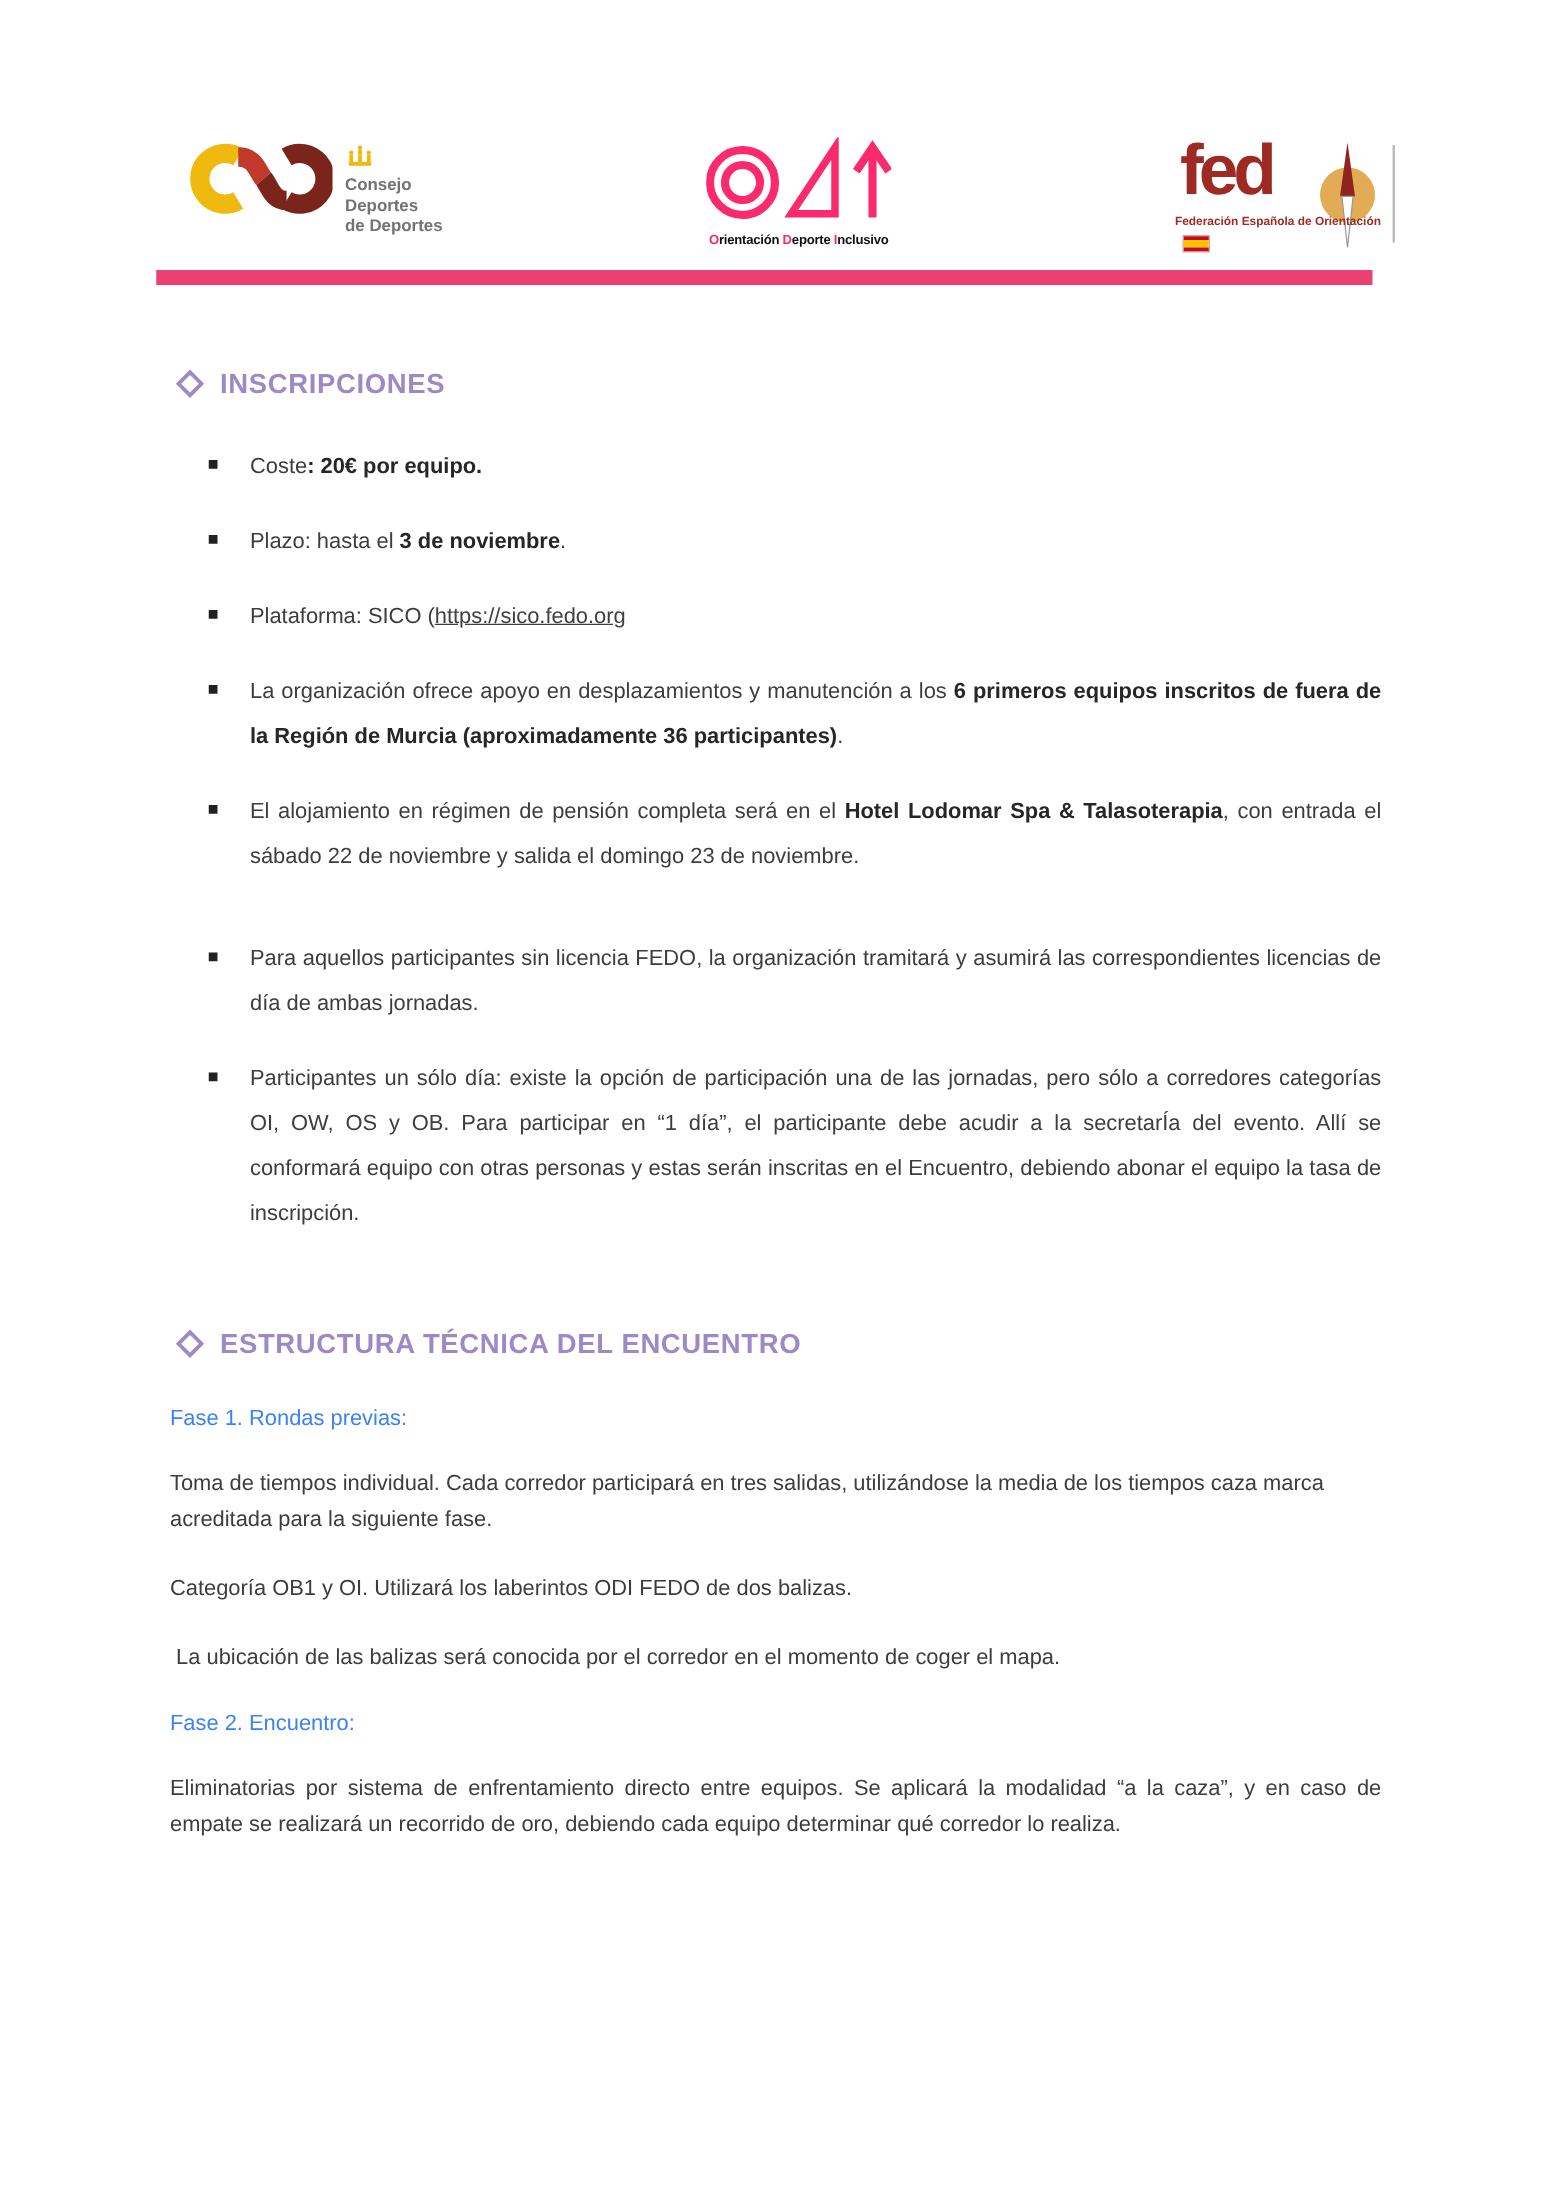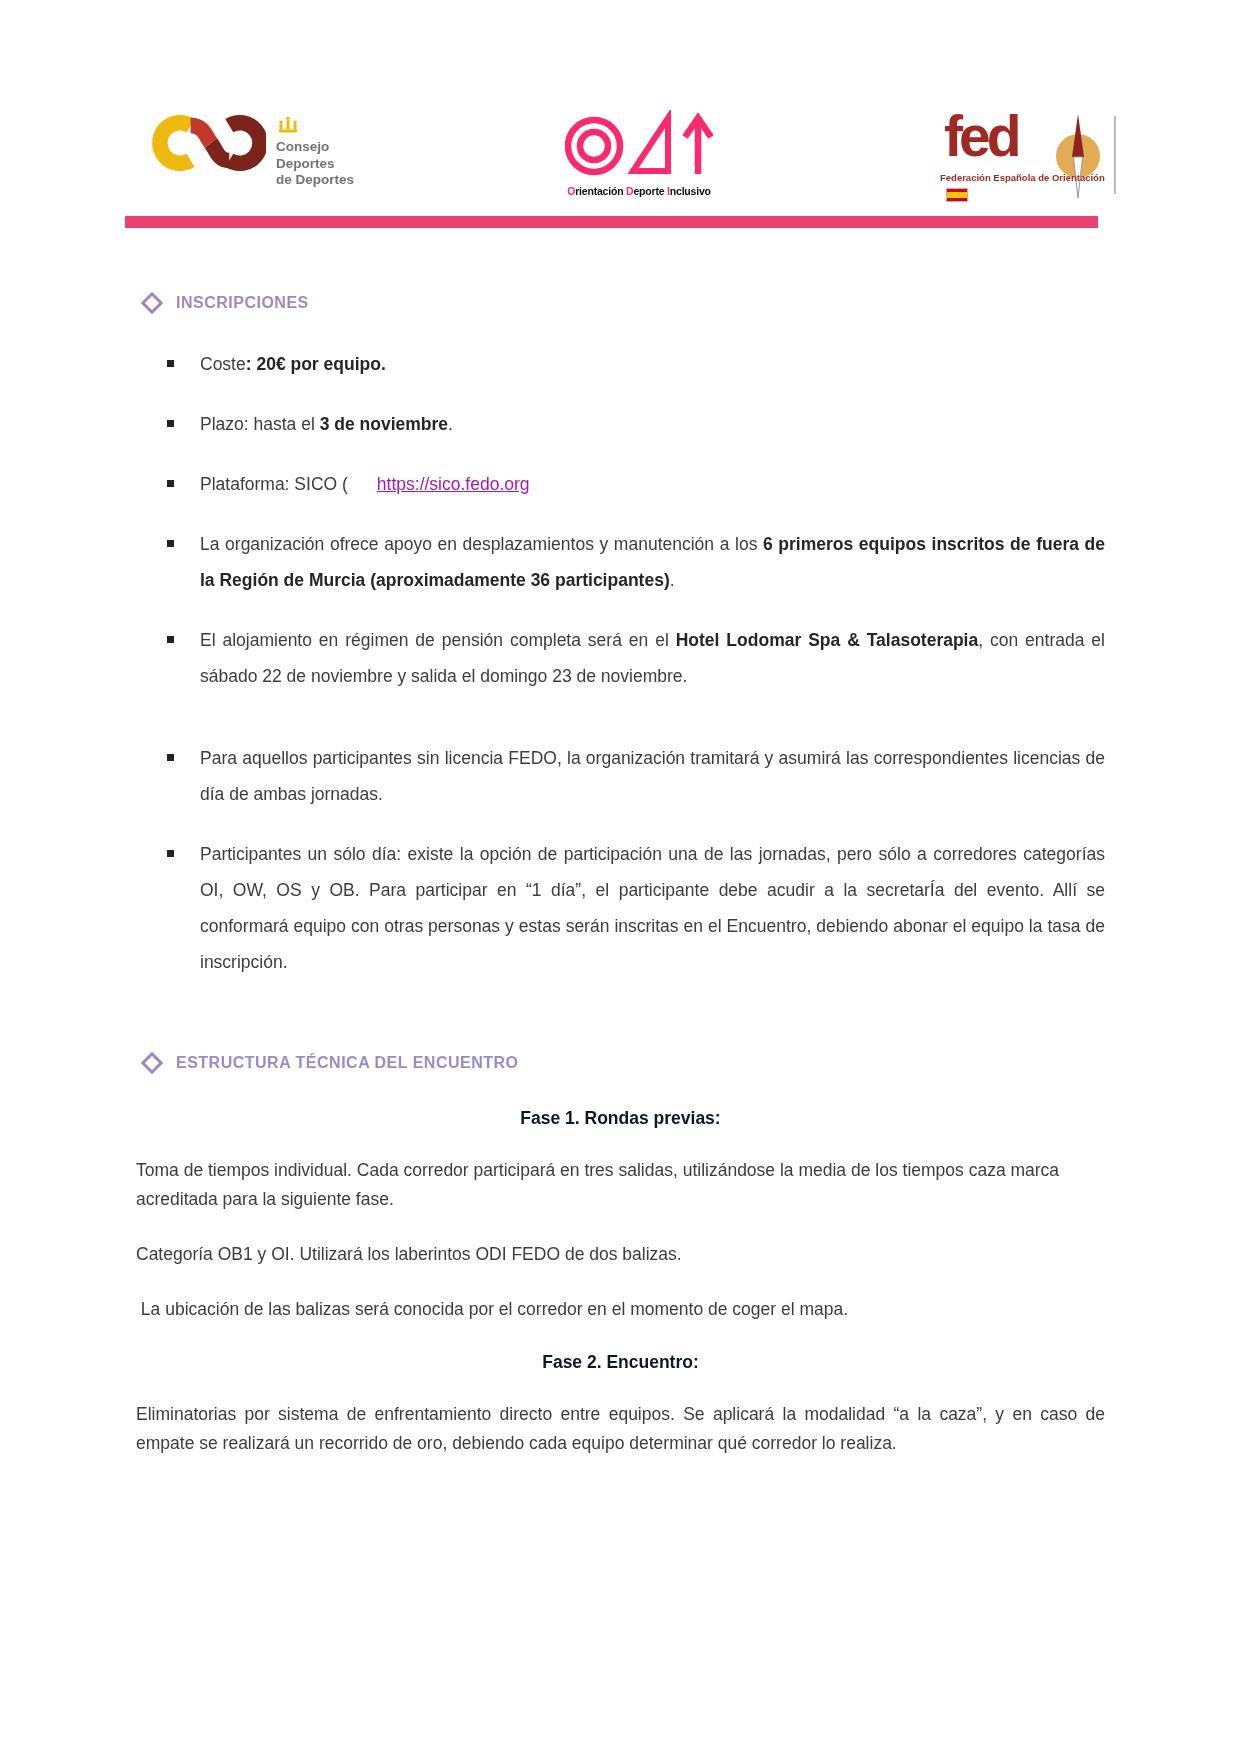--- a/index.html
+++ b/index.html
@@ -32,40 +32,40 @@
     font-size:9.5px;font-weight:700;color:#9e2b23;white-space:nowrap;
   }
   .spain-flag{position:absolute;left:2px;top:78px;width:20px;height:12px;border:0.5px solid #caa;}
   .spain-flag .r{height:3px;background:#c60b1e;}
   .spain-flag .y{height:6px;background:#ffc400;}
   .fedo-sep{position:absolute;left:170px;top:6px;width:1.5px;height:78px;background:#bdbdbd;}
   .rule{position:absolute;left:125px;top:216px;width:973px;height:12px;background:#ea4170;}
   
   .doc{position:absolute;left:136px;top:294px;width:969px;color:#3d3d3d;}
   .sec-title{
-    font-size:16px;font-weight:700;letter-spacing:0.5px;
+    font-size:22px;font-weight:700;letter-spacing:0.5px;
     color:#9e89c7;margin:0 0 34px 0;display:flex;align-items:center;
   }
   .diamond{
     width:10px;height:10px;border:3px solid #9e89c7;
     transform:rotate(45deg);display:inline-block;margin:0 16px 0 8px;flex:none;
   }
   ul.bullets{list-style:none;margin:0;padding:0;}
   ul.bullets li{
     position:relative;padding-left:64px;
     font-size:17.5px;line-height:36px;text-align:justify;
     margin:0 0 24px 0;
   }
   ul.bullets li.gap{margin-top:46px;}
   .sq{position:absolute;left:31px;top:14px;width:7px;height:7px;background:#222;}
   .b{font-weight:700;color:#262626;}
-  a.link, .link{color:#a21caf;text-decoration:underline;cursor:pointer;margin-left:29px;}
+  a.link, .link{color:#404040;text-decoration:underline;cursor:pointer;}
   .sec2{margin-top:74px;}
   .para{font-size:17.5px;line-height:29px;margin:0 0 20px 0;}
-  .phead{font-size:17.5px;font-weight:700;color:#0f172a;margin:0 0 26px 0;line-height:24px;text-align:center;}
+  .phead{font-size:17.5px;font-weight:400;color:#3b82f6;margin:0 0 26px 0;line-height:24px;}
   .j{text-align:justify;}
   .mb-big{margin-bottom:26px;}
 </style>
 </head>
 <body>
 
 <div class="hdr">
 
   <div class="csd-logo">
     <svg width="116" height="58" viewBox="0 0 120 60">

